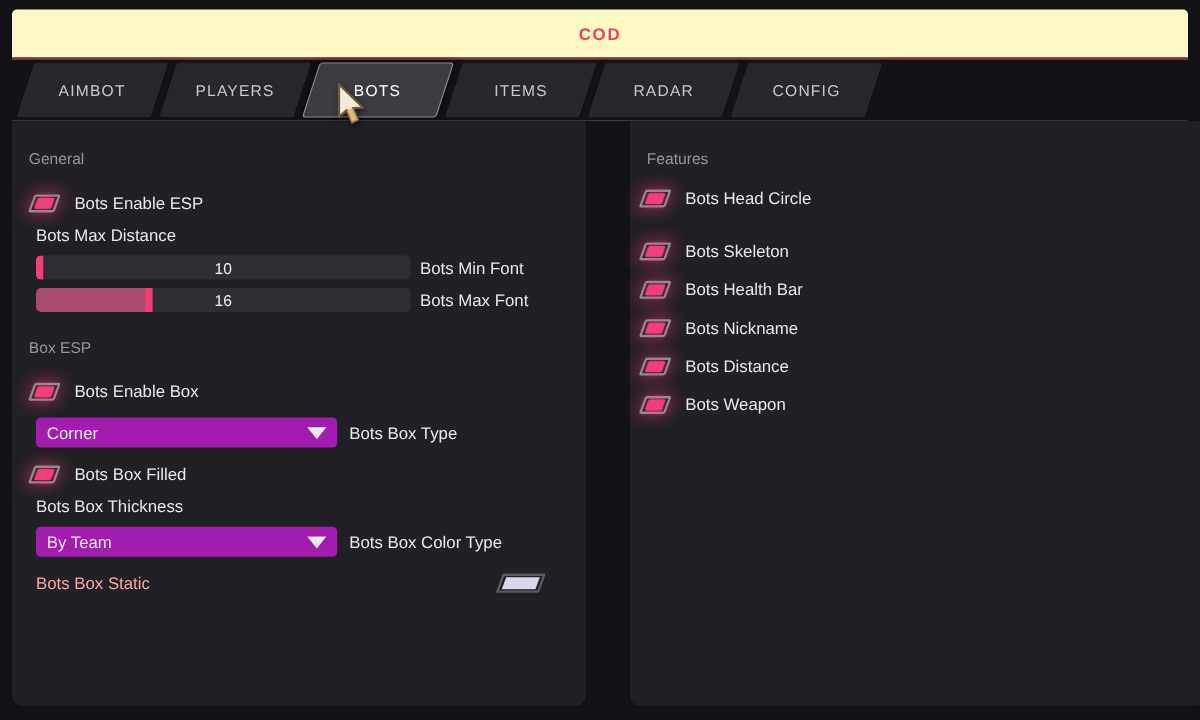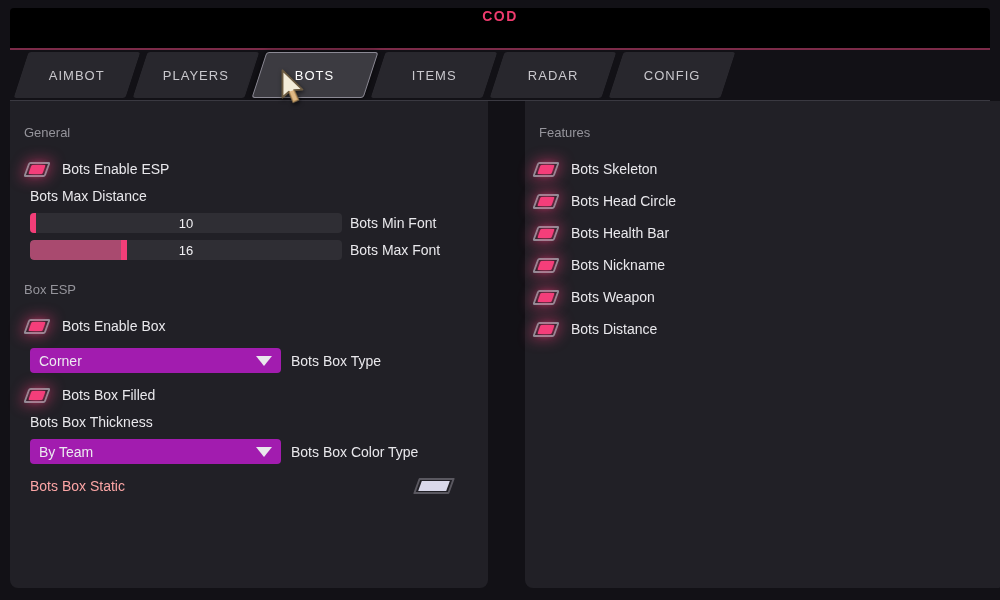--- a/index.html
+++ b/index.html
@@ -7,23 +7,23 @@
   body {
     background:#121116;
     font-family:"Liberation Sans", sans-serif;
     color:#e9e8ec;
     position:relative;
   }
 
   
   .titlebar {
     position:absolute; left:10px; top:8px; width:980px; height:40px;
-    background:#000000;
+    background:#fef9c3;
     border-radius:4px 4px 0 0;
-    display:flex; align-items:flex-start; justify-content:center;
+    display:flex; align-items:center; justify-content:center;
   }
   .titlebar .title {
     color:#ee3b6e; font-size:14px; letter-spacing:1.5px; font-weight:bold;
   }
   .title-underline {
     position:absolute; left:10px; top:48px; width:980px; height:2px;
     background:#7c2b49;
   }
 
   
@@ -272,54 +272,54 @@
     <span class="swatch">
       <span class="swatch-fill" style="background: rgb(217, 216, 234);"></span>
     </span>
   </div>
 
 </div>
 
 <div class="panel right features">
   <div class="section-title">Features</div>
 
+  <div class="check-row">
+    <span class="pcheck">
+        <span class="pfill"></span>
+      </span>
+    <span class="check-label">Bots Head Circle</span>
+  </div>
   <div class="check-row gap-after-title">
     <span class="pcheck">
         <span class="pfill"></span>
       </span>
     <span class="check-label">Bots Skeleton</span>
   </div>
   <div class="check-row">
     <span class="pcheck">
         <span class="pfill"></span>
       </span>
-    <span class="check-label">Bots Head Circle</span>
-  </div>
-  <div class="check-row">
-    <span class="pcheck">
-        <span class="pfill"></span>
-      </span>
     <span class="check-label">Bots Health Bar</span>
   </div>
   <div class="check-row">
     <span class="pcheck">
         <span class="pfill"></span>
       </span>
     <span class="check-label">Bots Nickname</span>
   </div>
   <div class="check-row">
     <span class="pcheck">
         <span class="pfill"></span>
       </span>
+    <span class="check-label">Bots Distance</span>
+  </div>
+  <div class="check-row">
+    <span class="pcheck">
+        <span class="pfill"></span>
+      </span>
     <span class="check-label">Bots Weapon</span>
-  </div>
-  <div class="check-row">
-    <span class="pcheck">
-        <span class="pfill"></span>
-      </span>
-    <span class="check-label">Bots Distance</span>
   </div>
 </div>
 
 <svg class="cursor" viewBox="0 0 12 16">
   <path d="M2 1 L2 12.4 L4.7 10 L6.5 14.4 L8.7 13.4 L6.9 9.3 L10.4 9.1 Z" fill="#f3ecd9" stroke="#6b5a41" stroke-width="0.8" stroke-linejoin="round"></path>
   <path d="M4.7 10 L6.5 14.4 L8.7 13.4 L6.9 9.3 Z" fill="#d9a868" opacity="0.75"></path>
 </svg>
 
 </body></html>

